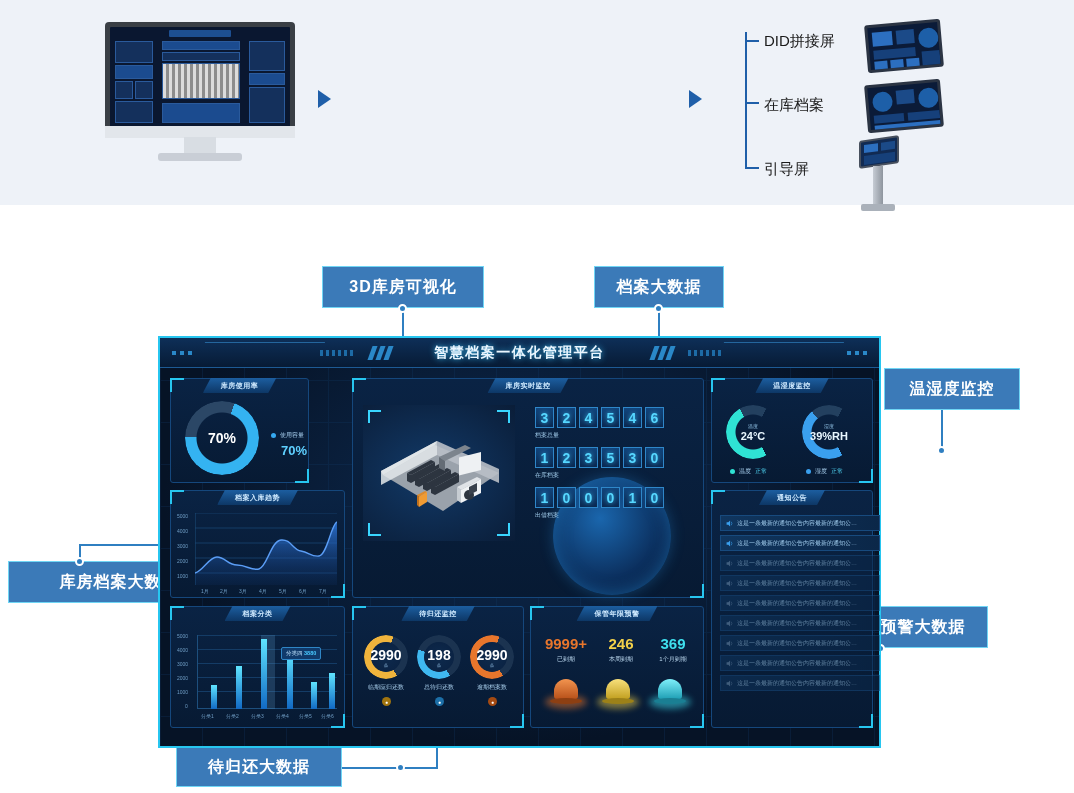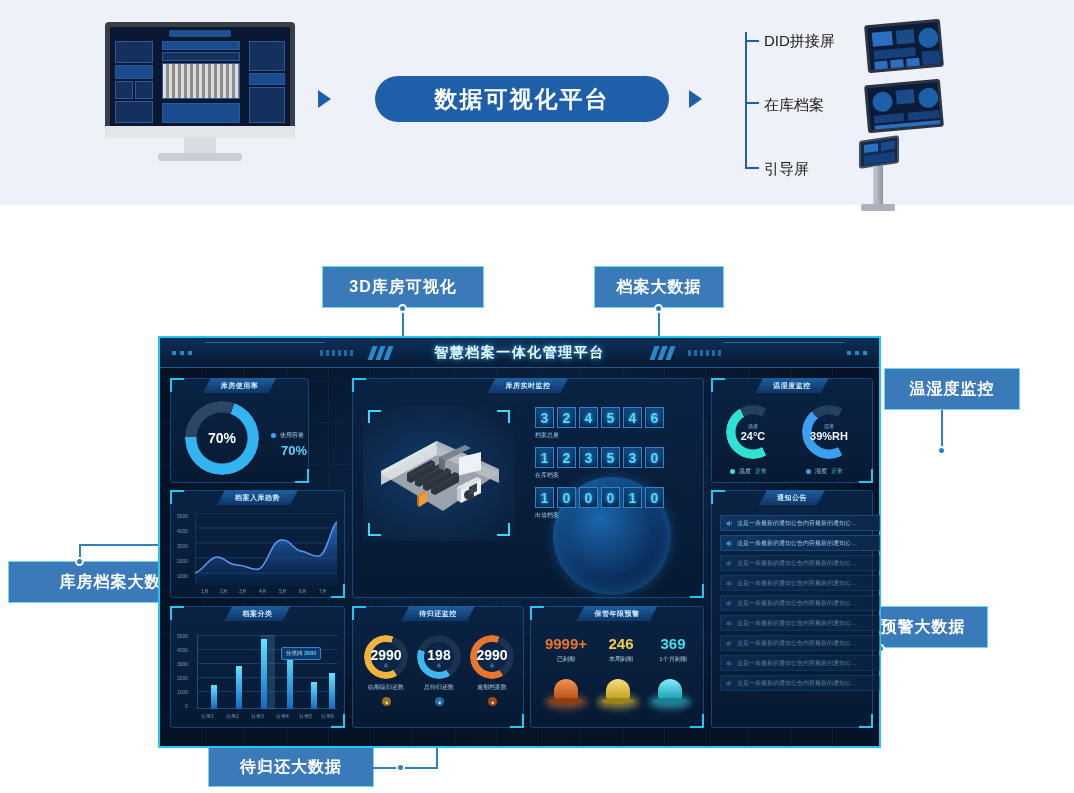--- a/index.html
+++ b/index.html
@@ -334,21 +334,20 @@
           <div class="ms-img"></div>
         </div>
       </div>
       <div class="monitor-stand-top"></div>
       <div class="monitor-neck"></div>
       <div class="monitor-base"></div>
     </div>
 
     <div class="arrow-tri" style="left:318px; top:90px;"></div>
 
-    <div class="pill">数据可视化平台</div>
 
     <div class="arrow-tri" style="left:689px; top:90px;"></div>
 
     <div class="bracket"></div>
     <div class="bracket-arm" style="left:745px; top:40px;"></div>
     <div class="bracket-arm" style="left:745px; top:102px;"></div>
     <div class="bracket-arm" style="left:745px; top:167px;"></div>
 
     <div class="tree-label" style="left:764px; top:32px;text-align:right;">DID拼接屏</div>
     <div class="tree-label" style="left:764px; top:96px;">在库档案</div>
@@ -405,21 +404,21 @@
 
 <div class="callout" style="left:8px; top:561px; width:222px; height:42px;">库房档案大数据</div>
 <div class="lead lead-v" style="left:79px; top:544px; height:18px;"></div>
 <div class="lead lead-h" style="left:79px; top:544px; width:110px;"></div>
 <div class="lead-dot" style="left:75px; top:557px;"></div>
 
 <div class="callout" style="left:790px; top:606px; width:198px; height:42px;">保管年限预警大数据</div>
 <div class="lead lead-h" style="left:700px; top:648px; width:180px;"></div>
 <div class="lead-dot" style="left:876px; top:644px;"></div>
 
-<div class="callout" style="left:176px; top:747px; width:166px; height:40px;margin-left:32px;">待归还大数据</div>
+<div class="callout" style="left:176px; top:747px; width:166px; height:40px;">待归还大数据</div>
 <div class="lead lead-h" style="left:342px; top:767px; width:96px;"></div>
 <div class="lead lead-v" style="left:436px; top:712px; height:55px;"></div>
 <div class="lead-dot" style="left:396px; top:763px;"></div>
 
 <div class="dash">
   <div class="dash-bg"></div>
   <div class="dash-grid"></div>
 
   <div class="dash-header">
     <div class="hdr-dots" style="left:12px;">

